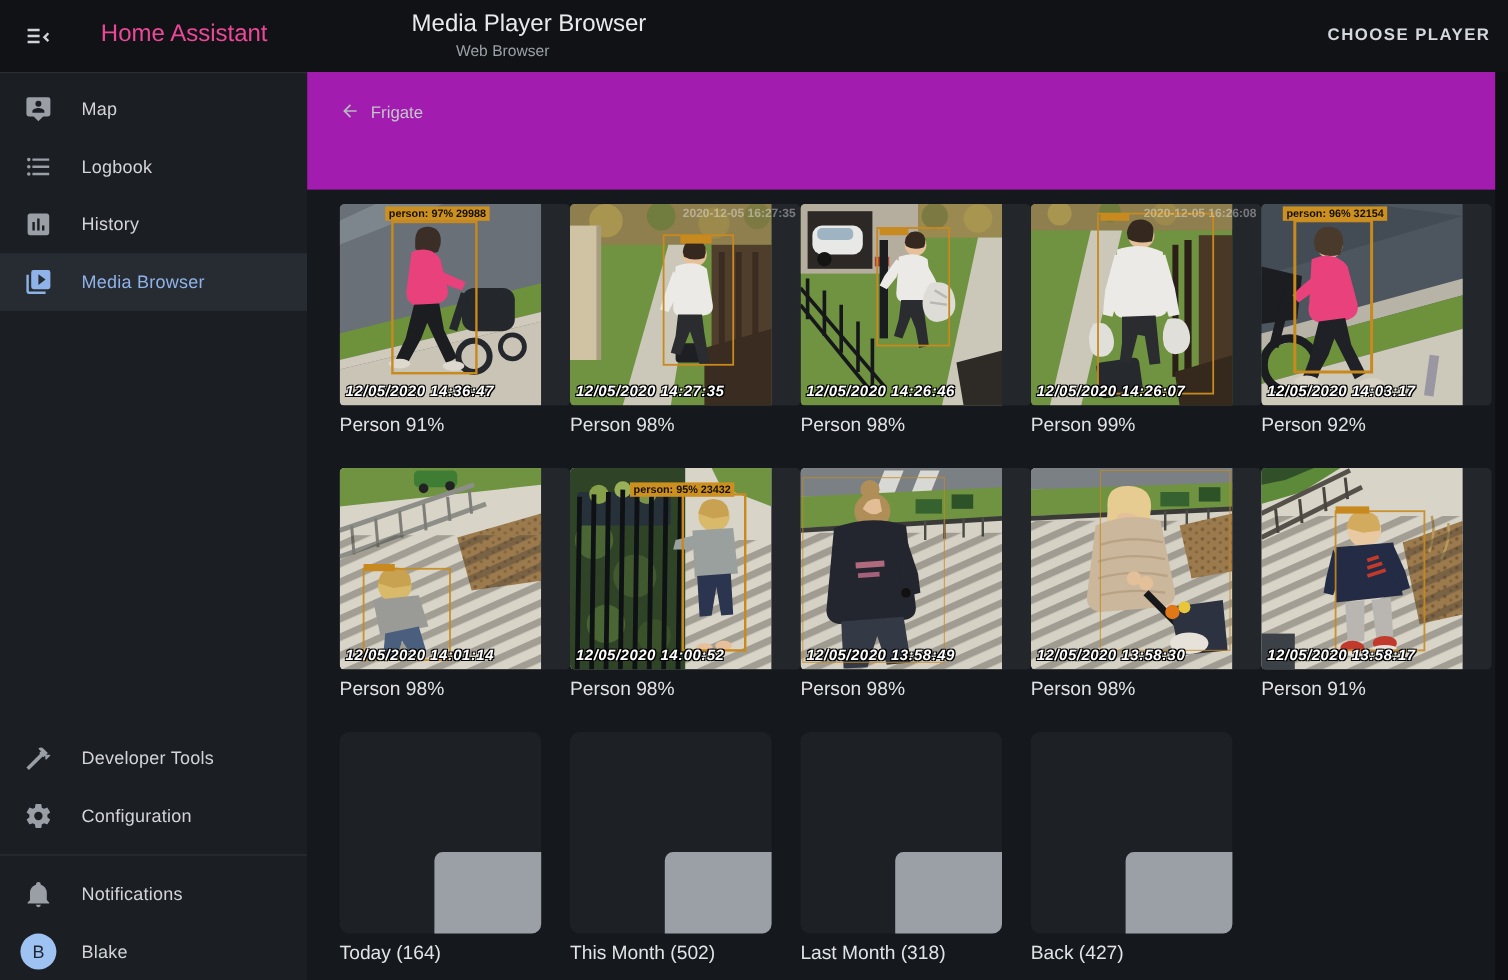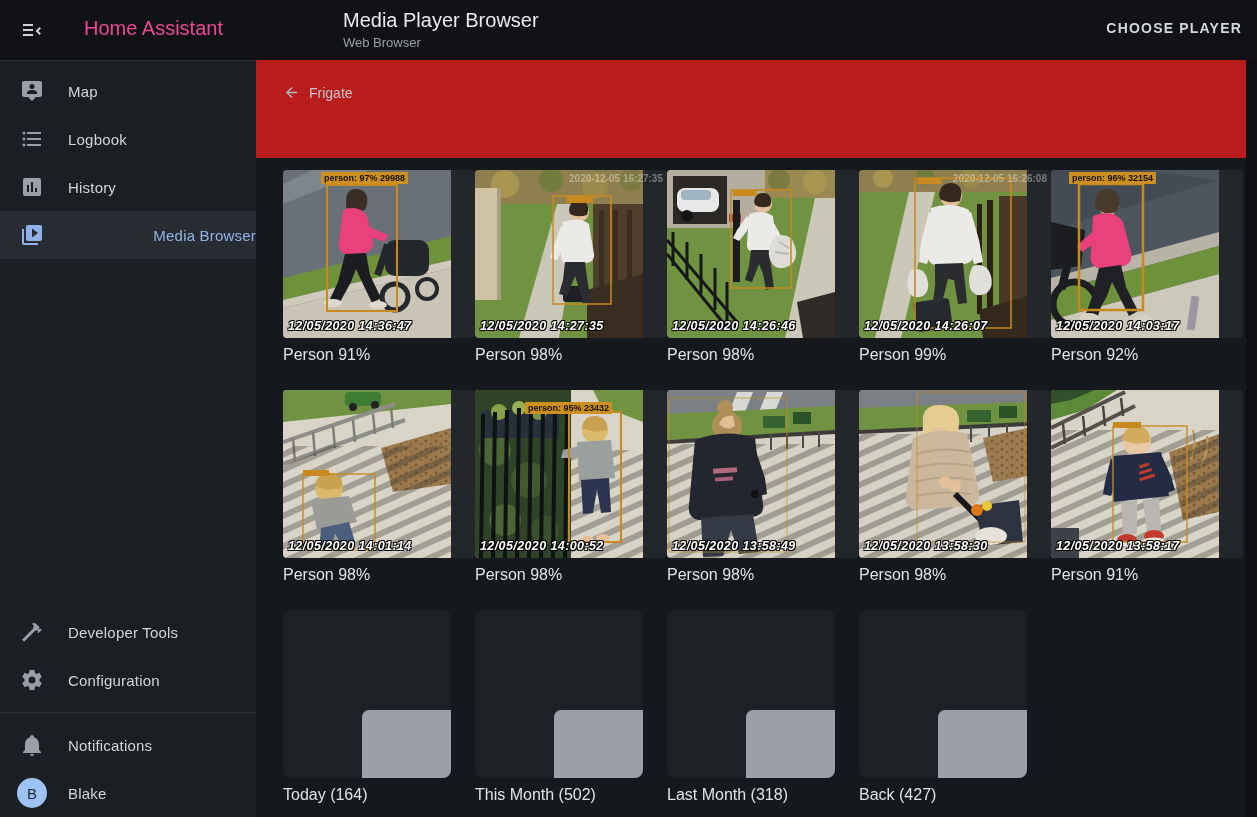--- a/index.html
+++ b/index.html
@@ -5,42 +5,42 @@
   * { margin:0; padding:0; box-sizing:border-box; }
   html,body { width:1257px; height:817px; overflow:hidden; background:#15181c;
               font-family:"Liberation Sans", sans-serif; }
 
   
   .topbar { position:absolute; left:0; top:0; width:1257px; height:60px; background:#101215; z-index:5; }
   .menu-btn { position:absolute; left:20px; top:18px; width:24px; height:24px; color:#cfd3d9; cursor:pointer; }
   .app-title { position:absolute; left:84px; top:17px; font-size:20px; color:#ec4899;text-align:center; }
   .tb-heading { position:absolute; left:343px; top:9px; }
   .tb-heading .t1 { font-size:20px; color:#e8eaed; }
-  .tb-heading .t2 { font-size:13px; color:#9aa0a6; margin-top:3px; }
+  .tb-heading .t2 { font-size:13px; color:#9aa0a6; margin-top:3px;margin-left:37px; }
   .choose-player { position:absolute; right:15px; top:20px; font-size:14px; font-weight:bold;
                    letter-spacing:1.2px; color:#d4d8de; cursor:pointer; }
 
   
   .sidebar { position:absolute; left:0; top:60px; width:256px; height:757px; background:#1b1e23;
              display:flex; flex-direction:column; border-top:1px solid #2a2e33; }
   .nav-top { padding-top:6px; }
   .nav-item { height:48px; display:flex; align-items:center; cursor:pointer; color:#d2d4d8; }
   .nav-item .ic { width:24px; height:24px; margin:0 24px 0 20px; color:#9a9ea5; flex:none; }
   .nav-item .lbl { font-size:15px; font-weight:500; letter-spacing:.2px; }
-  .nav-item.selected { background:#272c33; color:#8fb3e8;justify-content:space-between; }
+  .nav-item.selected { background:#272c33; color:#8fb3e8; }
   .nav-item.selected .ic { color:#8fb3e8; }
   .spacer { flex:1; }
   .sb-divider { height:1px; background:#2e3237; margin:8px 0; }
   .avatar { width:30px; height:30px; border-radius:50%; background:#9ec2f2; color:#1f2632;
             font-size:15px; font-weight:500; display:flex; align-items:center; justify-content:center;
             margin:0 21px 0 17px; flex:none; }
 
   
   .content { position:absolute; left:256px; top:60px; width:1001px; height:757px; background:#15181c; }
-  .content-header { height:98px; background:#b91c1c; padding:24px 0 0 27px; }
+  .content-header { height:98px; background:#a21caf; padding:24px 0 0 27px; }
   .breadcrumb { display:flex; align-items:center; gap:9px; color:#c3c6ca; font-size:14px; cursor:pointer; width:max-content; }
   .breadcrumb .ic { width:17px; height:17px; color:#b6b9be; }
   .page-title { margin-top:10px; font-size:28px; font-weight:bold; color:#f1f3f4; letter-spacing:.3px; }
 
   .grid { display:grid; grid-template-columns:repeat(5,168px); column-gap:24px; row-gap:26px;
           padding:12px 0 0 27px; }
   .card { width:168px; cursor:pointer; }
   .thumb { position:relative; width:192px; height:168px; border-radius:4px; overflow:hidden; background:#23262b; }
   .thumb svg { display:block; width:168px; height:168px; }
   .ts { position:absolute; left:5px; bottom:5px; font-size:12.5px; font-weight:bold; font-style:italic;

